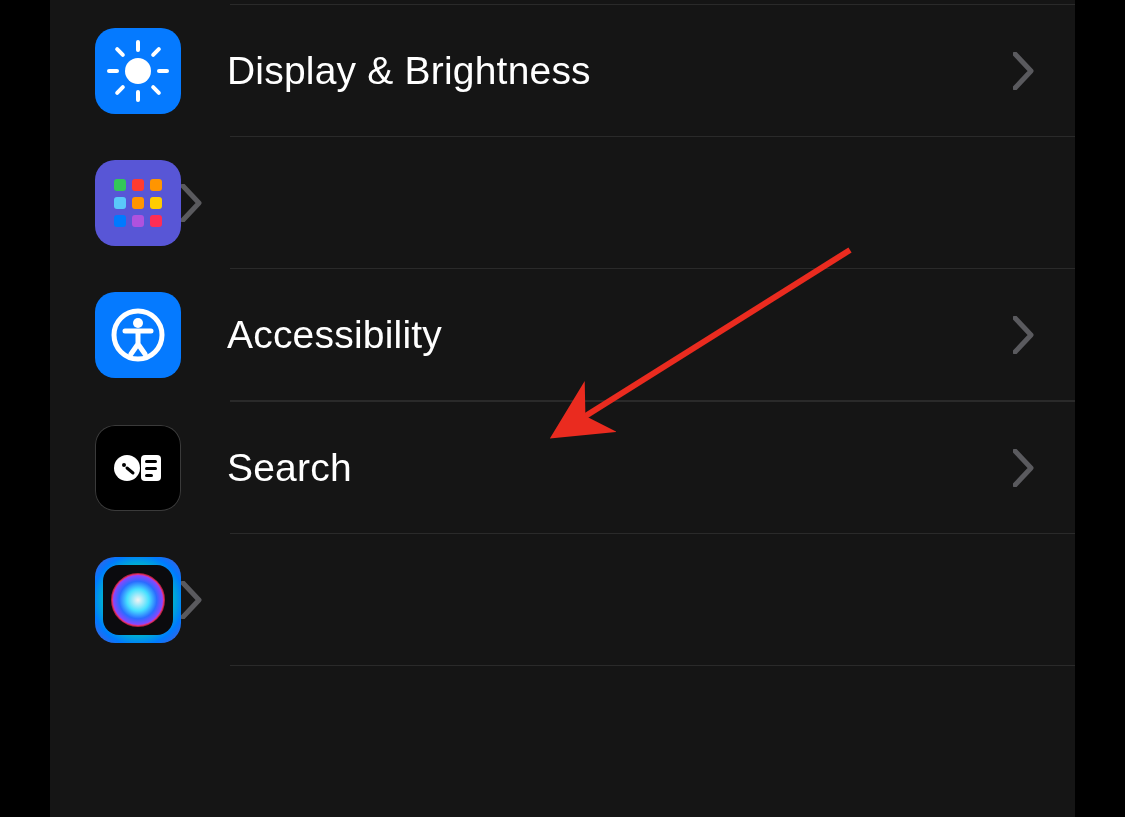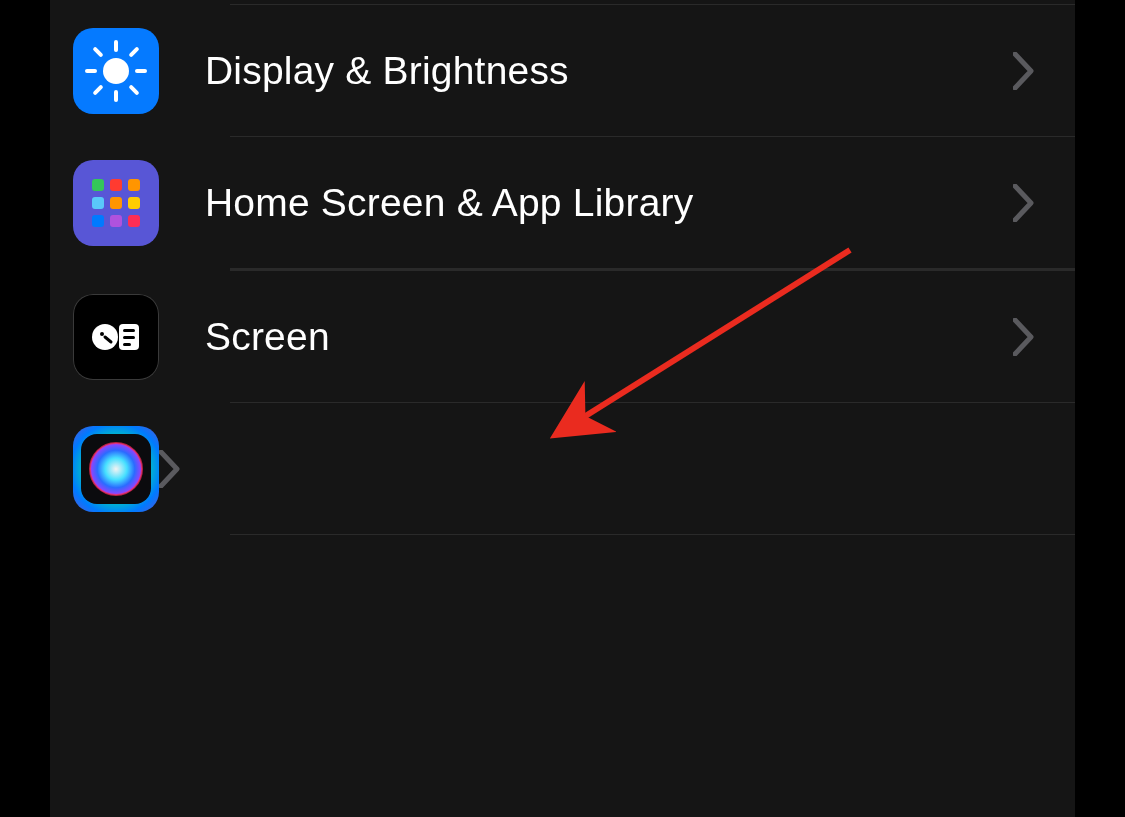--- a/index.html
+++ b/index.html
@@ -18,21 +18,21 @@
       height: 827px;
       background: #151515;
     }
     .list {
       width: 100%;
     }
     .row {
       display: flex;
       align-items: center;
       height: 131px;
-      padding-left: 23px;
+      padding-left: 45px;
       padding-right: 28px;
       cursor: pointer;
     }
     .icon-slot {
       width: 86px;
       height: 86px;
       border-radius: 20px;
       flex: 0 0 auto;
       display: flex;
       align-items: center;
@@ -117,46 +117,60 @@
           <rect x="24" y="6" width="12" height="12" rx="3" fill="#ff3b30"></rect>
           <rect x="42" y="6" width="12" height="12" rx="3" fill="#ff9500"></rect>
           <rect x="6" y="24" width="12" height="12" rx="3" fill="#5ac8fa"></rect>
           <rect x="24" y="24" width="12" height="12" rx="3" fill="#ff9500"></rect>
           <rect x="42" y="24" width="12" height="12" rx="3" fill="#ffcc00"></rect>
           <rect x="6" y="42" width="12" height="12" rx="3" fill="#007aff"></rect>
           <rect x="24" y="42" width="12" height="12" rx="3" fill="#af52de"></rect>
           <rect x="42" y="42" width="12" height="12" rx="3" fill="#ff2d55"></rect>
         </svg>
       </div>
-      <div class="label">Home Screen &amp; App Library</div>
-      <div class="chevron">
-        <svg width="22" height="38" viewBox="0 0 22 38">
-            <path d="M2 2 L18 19 L2 36" stroke="#5a5a5e" stroke-width="5" fill="none" stroke-linecap="round" stroke-linejoin="round"></path>
-          </svg>
-      </div>
-    </div>
-    <div class="sep"></div>
-
+      <div class="chevron">
+        <svg width="22" height="38" viewBox="0 0 22 38">
+            <path d="M2 2 L18 19 L2 36" stroke="#5a5a5e" stroke-width="5" fill="none" stroke-linecap="round" stroke-linejoin="round"></path>
+          </svg>
+      </div>
+    </div>
+    <div class="sep"></div>
+
+    <div class="row">
+      <div class="icon-slot bg-blue">
+        <svg width="62" height="62" viewBox="0 0 62 62">
+          <circle cx="31" cy="31" r="24" fill="none" stroke="#fff" stroke-width="5"></circle>
+          <circle cx="31" cy="19" r="5" fill="#fff"></circle>
+          <path d="M18 27 L44 27 M31 27 L31 40 M31 40 L24 50 M31 40 L38 50" stroke="#fff" stroke-width="5" stroke-linecap="round" fill="none"></path>
+        </svg>
+      </div>
+      <div class="label">Accessibility</div>
+      <div class="chevron">
+        <svg width="22" height="38" viewBox="0 0 22 38">
+            <path d="M2 2 L18 19 L2 36" stroke="#5a5a5e" stroke-width="5" fill="none" stroke-linecap="round" stroke-linejoin="round"></path>
+          </svg>
+      </div>
+    </div>
     <div class="sep"></div>
 
     <div class="sep"></div>
 
     <div class="row">
       <div class="icon-slot bg-black">
         <svg width="62" height="62" viewBox="0 0 62 62">
           <circle cx="20" cy="31" r="13" fill="#fff"></circle>
           <rect x="34" y="18" width="20" height="26" rx="4" fill="#fff"></rect>
           <circle cx="17" cy="28" r="2" fill="#000"></circle>
           <path d="M20 31 L26 36" stroke="#000" stroke-width="3" stroke-linecap="round"></path>
           <rect x="38" y="23" width="12" height="3" rx="1.5" fill="#000"></rect>
           <rect x="38" y="30" width="12" height="3" rx="1.5" fill="#000"></rect>
           <rect x="38" y="37" width="8" height="3" rx="1.5" fill="#000"></rect>
         </svg>
       </div>
-      <div class="label">Screen</div>
+      <div class="label">Search</div>
       <div class="chevron">
         <svg width="22" height="38" viewBox="0 0 22 38">
             <path d="M2 2 L18 19 L2 36" stroke="#5a5a5e" stroke-width="5" fill="none" stroke-linecap="round" stroke-linejoin="round"></path>
           </svg>
       </div>
     </div>
     <div class="sep"></div>
 
     <div class="row">
       <div class="icon-slot bg-siri">

